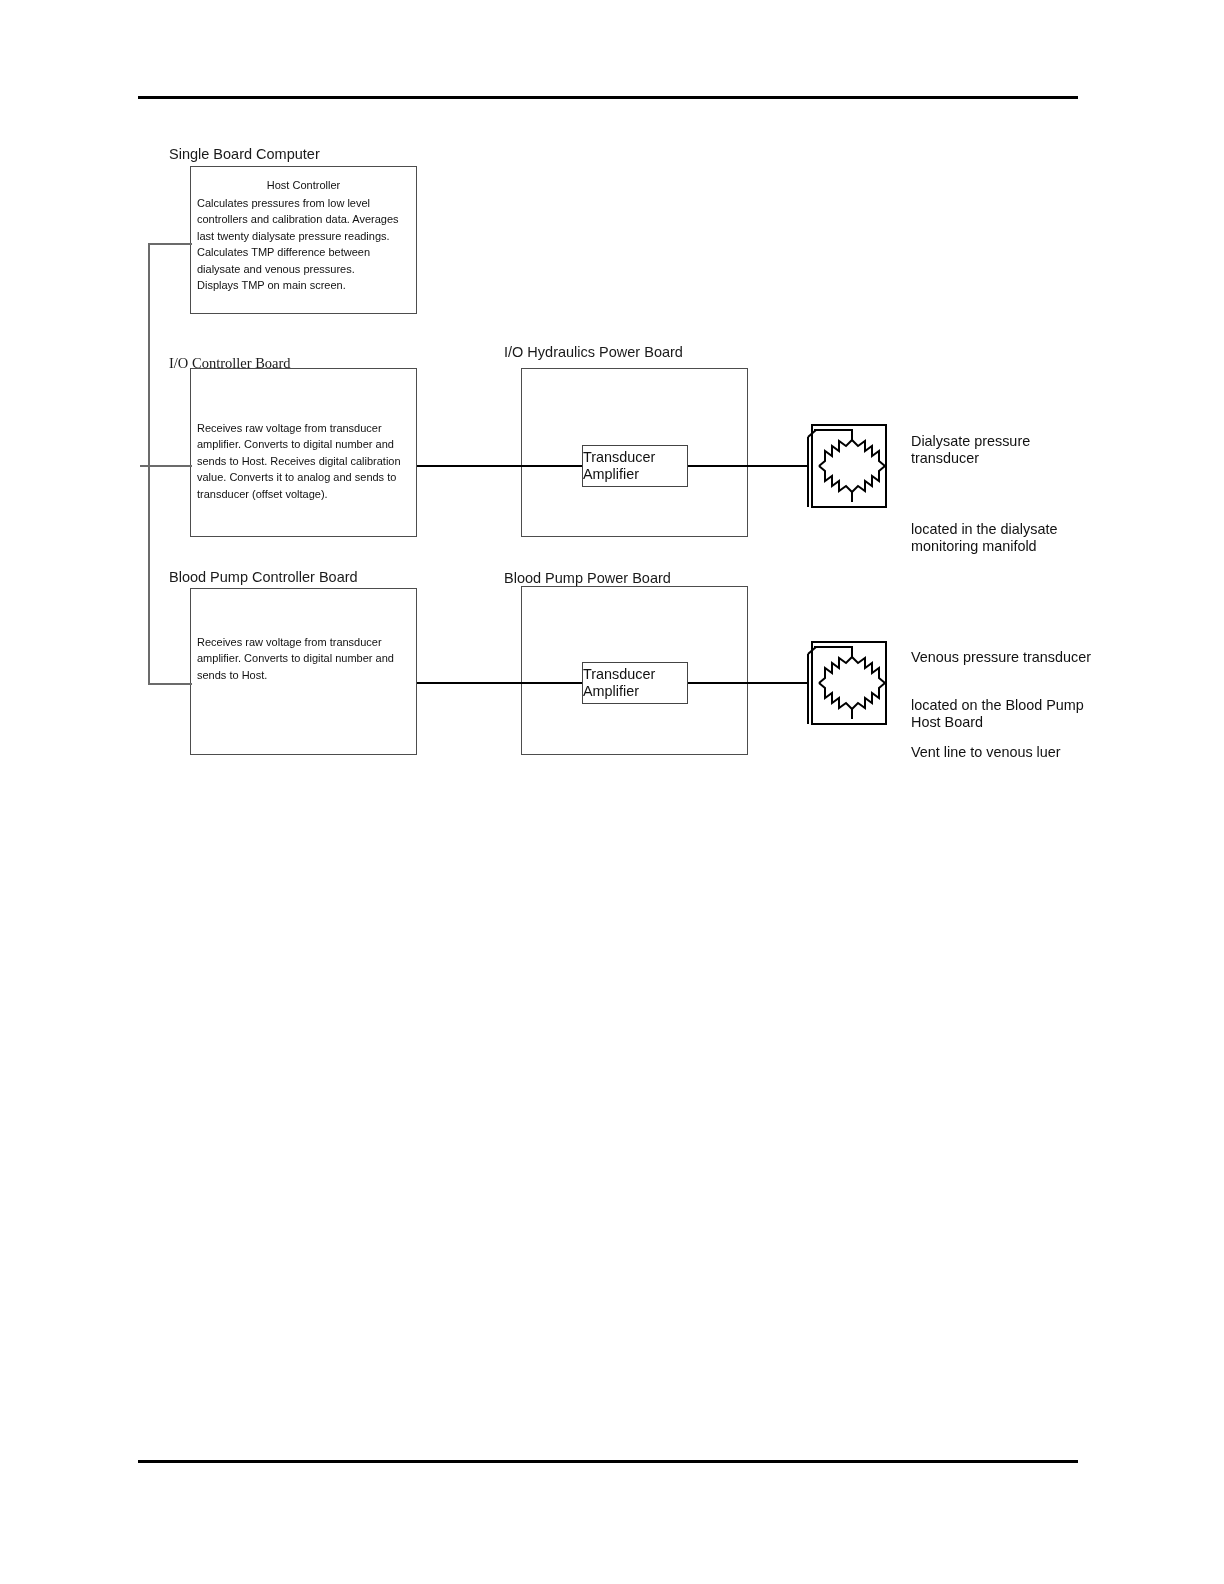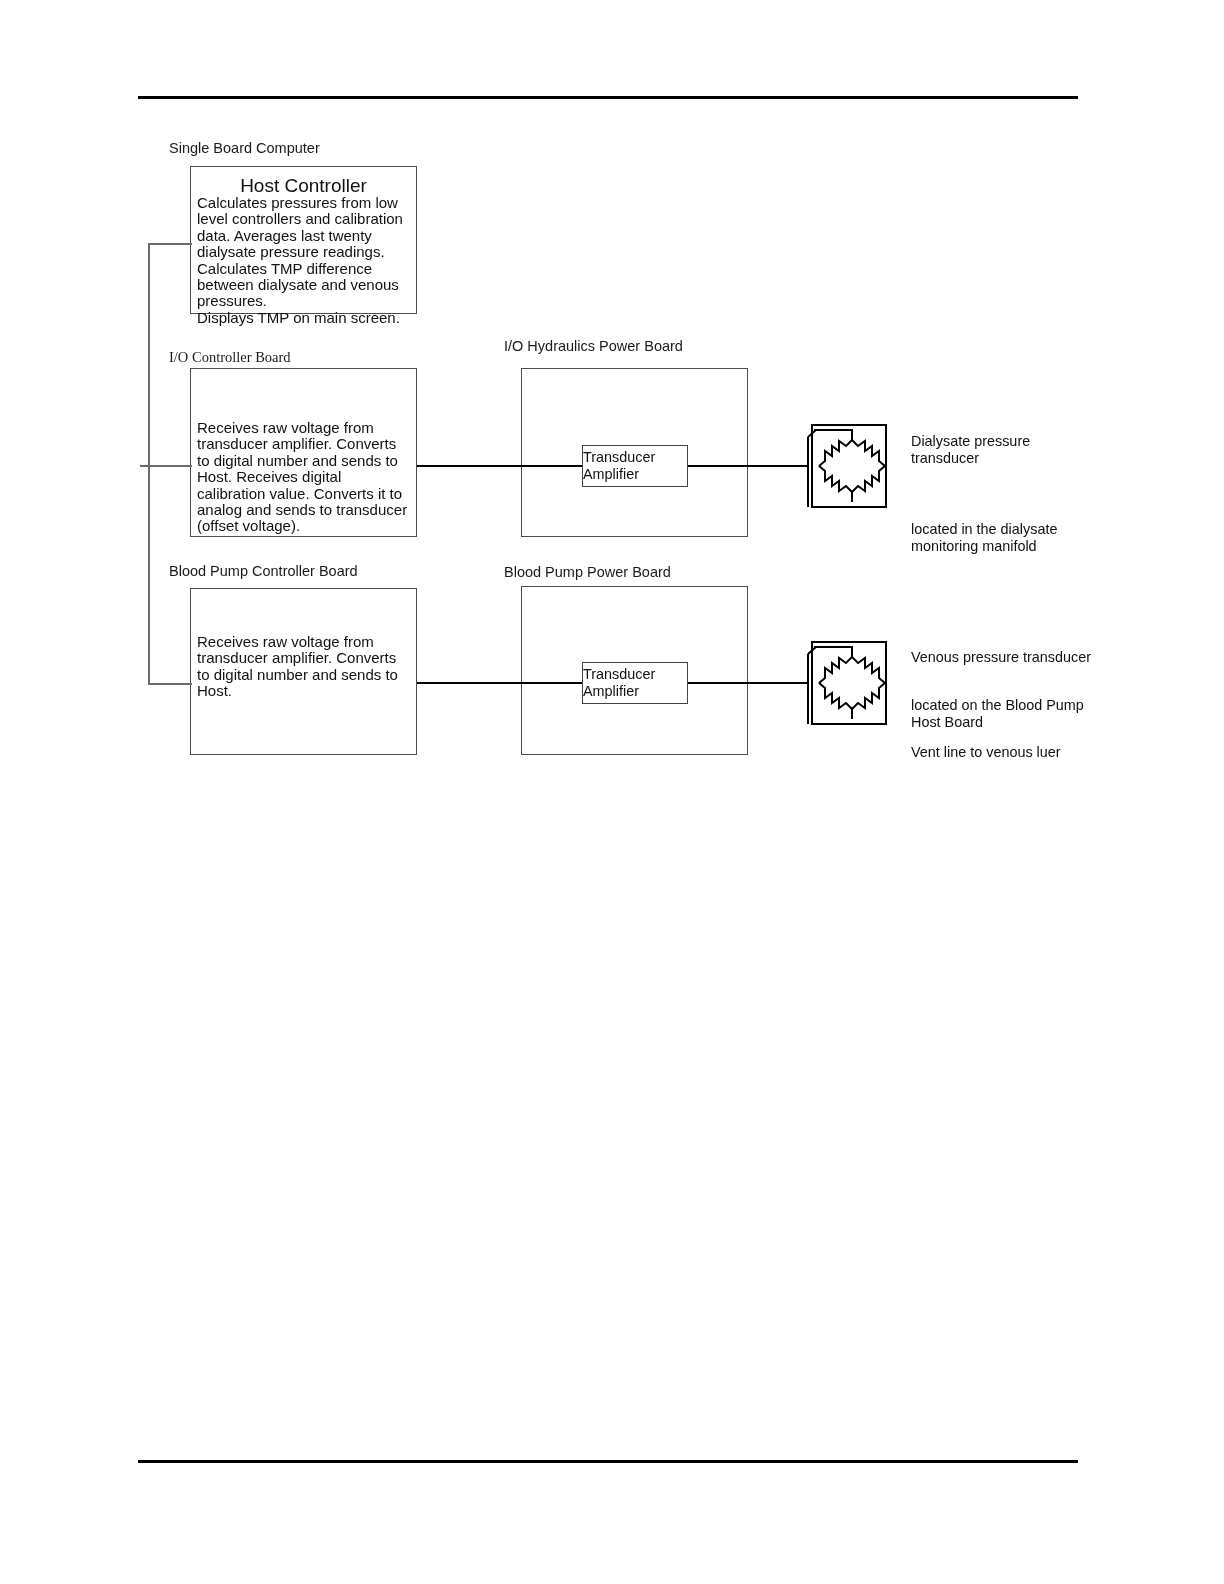--- a/index.html
+++ b/index.html
@@ -31,37 +31,38 @@
   #header-rule { top: 96px; }
   #footer-rule { top: 1460px; }
 
   
   .group-label {
     position: absolute;
     font-size: 14.5px;
     line-height: 17px;
     white-space: nowrap;
     color: #1a1a1a;
+    margin-top: 6px;
   }
   .block {
     position: absolute;
     border: 1.6px solid #4d4d4d;
     background: transparent;
     box-sizing: border-box;
   }
   .block-text {
     position: absolute;
-    font-size: 15px;
+    font-size: 11px;
     line-height: 16.4px;
     color: #111111;
     white-space: pre-line;
   }
   .block-title {
     position: absolute;
-    font-size: 19px;
+    font-size: 11px;
     line-height: 17px;
     text-align: center;
     color: #111111;
   }
   .inner-box {
     position: absolute;
     border: 1.5px solid #444444;
     box-sizing: border-box;
     background: #ffffff;
     display: flex;

